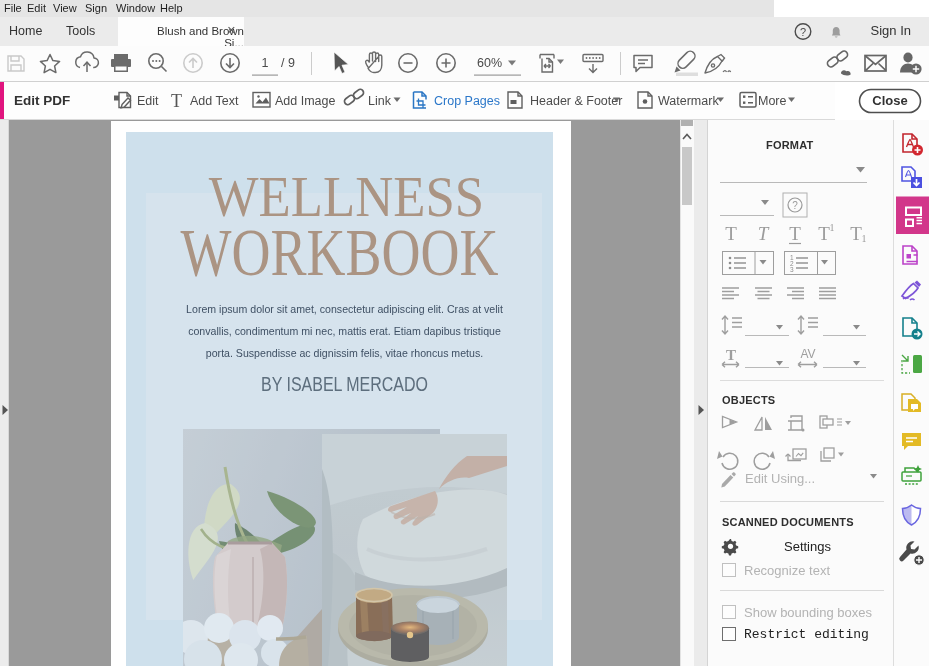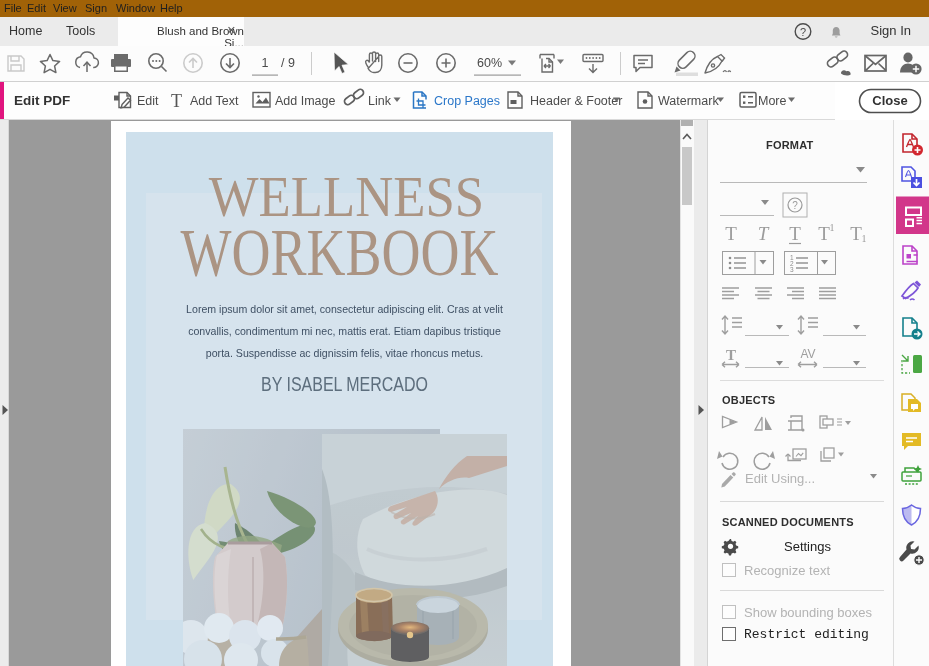--- a/index.html
+++ b/index.html
@@ -1,20 +1,20 @@
 <!DOCTYPE html>
 <html><head>
 <meta charset="utf-8">
 <style>
   * { margin:0; padding:0; box-sizing:border-box; }
   html,body { width:929px; height:666px; overflow:hidden; }
   body { font-family:"Liberation Sans", sans-serif; position:relative; background:#fff; }
   .abs { position:absolute; }
   
-  #menubar { left:0; top:0; width:929px; height:17px; background:#a16207; }
+  #menubar { left:0; top:0; width:774px; height:17px; background:#e5e5e5; }
   #menubar span { position:absolute; top:2px; font-size:11px; color:#1f1f1f; }
   
   #tabrow { left:0; top:17px; width:929px; height:29px; background:#ebebeb; }
   .tabtxt { position:absolute; top:7px; font-size:12.5px; color:#333; }
   #activetab { position:absolute; left:118px; top:0; width:126px; height:29px; background:#fdfdfd;text-align:right; }
   #activetab .t { position:absolute; left:19px; top:8px; font-size:11.5px; color:#333; }
   #activetab .x { position:absolute; right:8px; top:7px; font-size:11px; color:#555; }
   
   #toolbar { left:0; top:46px; width:929px; height:36px; background:#fcfcfc; border-bottom:1px solid #d0d0d0; }
   

